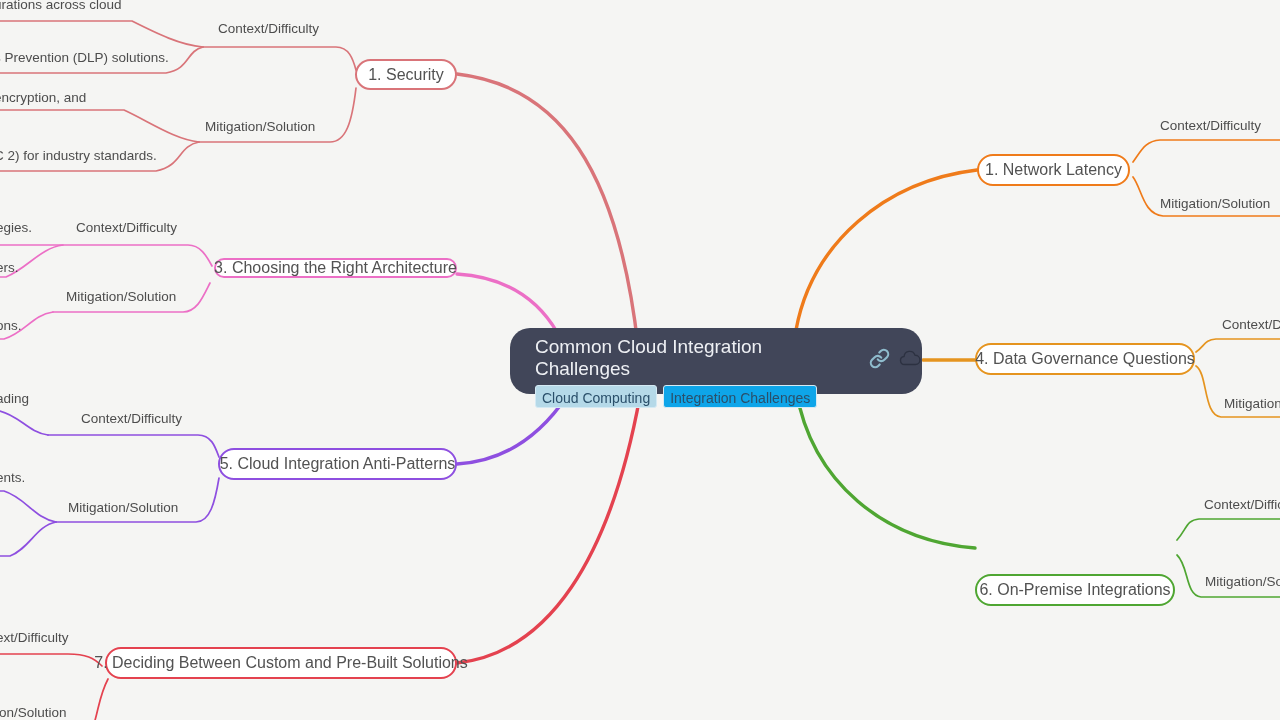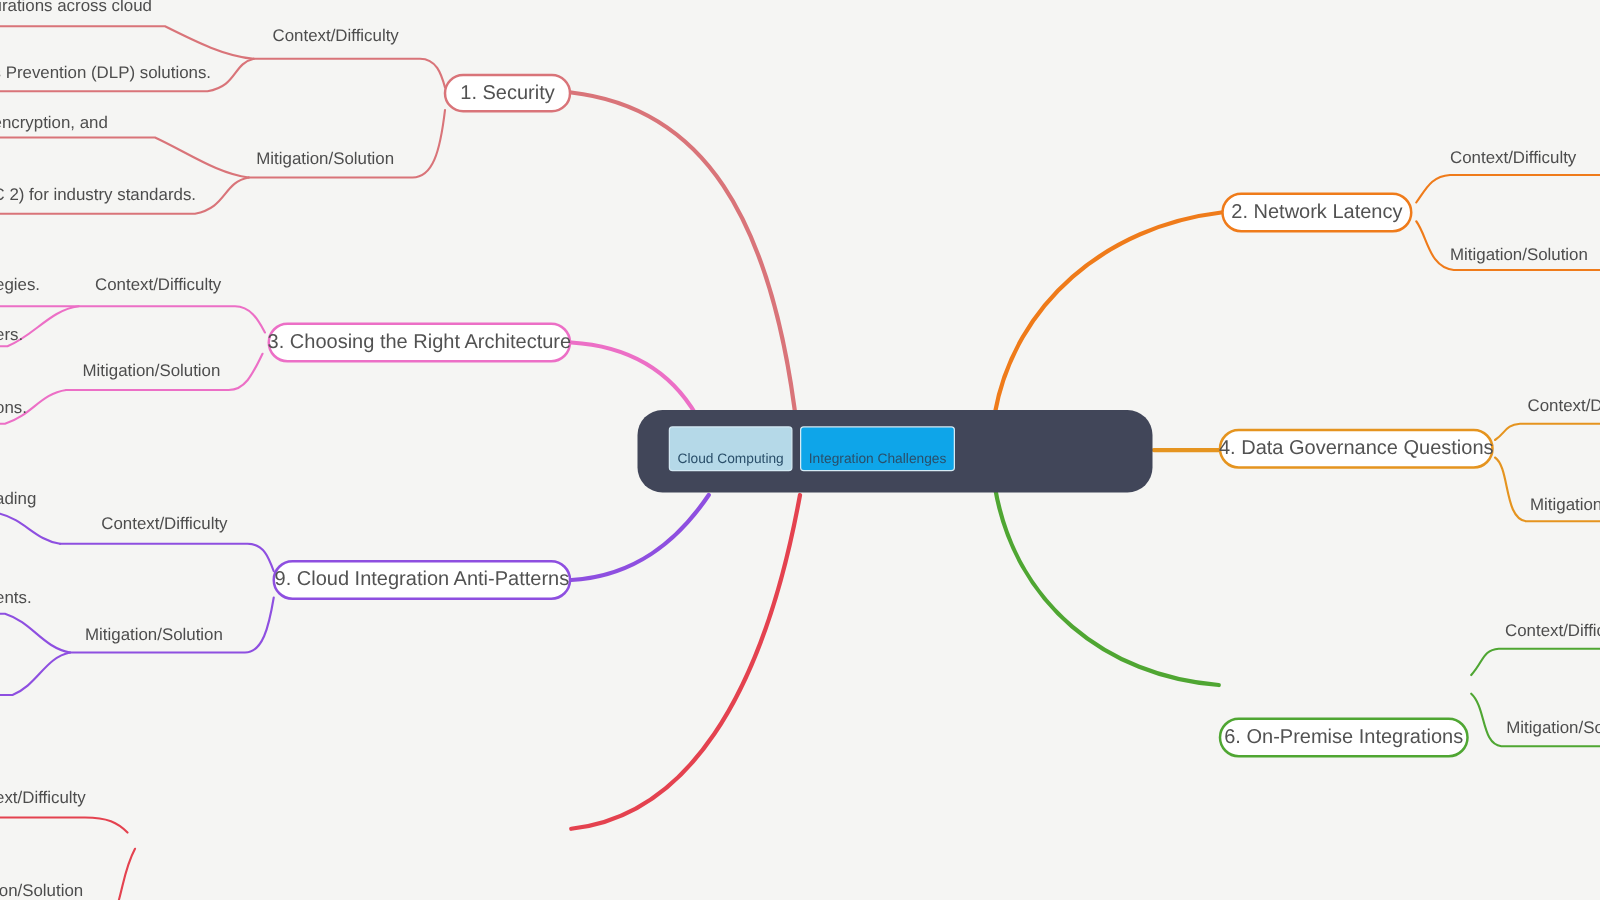--- a/index.html
+++ b/index.html
@@ -11,21 +11,21 @@
   .sub-curve{stroke-width:1.7}
   .pill{position:absolute;background:#ffffff;border:2px solid #999;border-radius:16px;
         display:flex;align-items:center;justify-content:center;box-sizing:border-box;
         font-size:16px;color:#525252;white-space:nowrap;z-index:2;cursor:pointer}
   .lbl{position:absolute;font-size:13.5px;color:#4d4d4d;white-space:nowrap;z-index:1}
   .center-node{position:absolute;left:510px;top:328px;width:412px;height:66px;border-radius:20px;
         background:#414659;box-sizing:border-box;padding:8px 0 0 25px;z-index:3}
   .center-title{display:flex;align-items:center;gap:8px;font-size:19px;color:#eef0f4}
   .icon{display:inline-flex;align-items:center}
   .tags{display:flex;gap:6px;margin-top:5px}
-  .tag{font-size:11px;line-height:13px;padding:19px 6px 2px 6px;border-radius:3px;
+  .tag{font-size:14px;line-height:13px;padding:6px 6px 2px 6px;border-radius:3px;
        border:1px solid #d5eaf4;cursor:pointer}
 </style>
 </head>
 <body>
 
 <div class="canvas" style="background: rgb(245, 245, 243);">
 
   <svg class="edges" viewBox="0 0 1280 720">
 
     <path class="main-curve" d="M 457 74 C 560 86 618 170 638 346" stroke="#d97479"></path>
@@ -89,35 +89,52 @@
   <div class="lbl" style="left:1160px;top:196px">Mitigation/Solution</div>
   <div class="lbl" style="left:1222px;top:317px">Context/Difficulty</div>
   <div class="lbl" style="left:1224px;top:396px">Mitigation/Solution</div>
   <div class="lbl" style="left:1204px;top:497px">Context/Difficulty</div>
   <div class="lbl" style="left:1205px;top:574px">Mitigation/Solution</div>
 
   <div class="pill" style="left: 355px; top: 59px; width: 102px; height: 31px; border-color: rgb(217, 116, 121);">
     <span>1. Security</span>
     </div>
   <div class="pill" style="left: 977px; top: 154px; width: 153px; height: 32px; border-color: rgb(239, 123, 26);">
-    <span>2. Network Latency</span>
+    <span>1. Network Latency</span>
     </div>
-  <div class="pill" style="left: 214px; top: 258px; width: 243px; height: 32px; border-color: rgb(236, 111, 198);">
+  <div class="pill" style="left: 214px; top: 258px; width: 243px; height: 20px; border-color: rgb(236, 111, 198);">
     <span>3. Choosing the Right Architecture</span>
     </div>
   <div class="pill" style="left: 975px; top: 343px; width: 220px; height: 32px; border-color: rgb(229, 148, 31);">
     <span>4. Data Governance Questions</span>
     </div>
   <div class="pill" style="left: 218px; top: 448px; width: 239px; height: 32px; border-color: rgb(142, 79, 224);">
-    <span>9. Cloud Integration Anti-Patterns</span>
+    <span>5. Cloud Integration Anti-Patterns</span>
     </div>
   <div class="pill" style="left: 975px; top: 532px; width: 200px; height: 32px; border-color: rgb(79, 166, 50); margin-top: 42px;">
     <span>6. On-Premise Integrations</span>
     </div>
+  <div class="pill" style="left: 105px; top: 647px; width: 352px; height: 32px; border-color: rgb(228, 66, 79);">
+    <span>7. Deciding Between Custom and Pre-Built Solutions</span>
+    </div>
 
   <div class="center-node" style="background: rgb(65, 70, 89);">
+    <div class="center-title" style="color: rgb(238, 240, 244);">
+      <span>Common Cloud Integration Challenges</span>
+      <span class="icon">
+        <svg width="21" height="21" viewBox="0 0 24 24" fill="none" stroke="#8fbccd" stroke-width="2.4" stroke-linecap="round" stroke-linejoin="round">
+          <path d="M10 13a5 5 0 0 0 7.54.54l3-3a5 5 0 0 0-7.07-7.07l-1.72 1.71"></path>
+          <path d="M14 11a5 5 0 0 0-7.54-.54l-3 3a5 5 0 0 0 7.07 7.07l1.71-1.71"></path>
+        </svg>
+      </span>
+      <span class="icon" style="opacity:.75">
+        <svg width="24" height="18" viewBox="0 0 24 18" fill="none" stroke="#262b3a" stroke-width="1.4" stroke-linejoin="round">
+          <path d="M17.5 15.5h-11a4 4 0 0 1-.4-7.98 5.6 5.6 0 0 1 10.9-1.3 3.9 3.9 0 0 1 .5 9.28z"></path>
+        </svg>
+      </span>
+    </div>
     <div class="tags">
       <span class="tag" style="background-color: rgb(181, 217, 232); color: rgb(42, 79, 106);">Cloud Computing</span>
       <span class="tag" style="background-color: #0ea5e9; color: rgb(42, 79, 106);">Integration Challenges</span>
     </div>
   </div>
 
 </div>
 
 </body></html>

